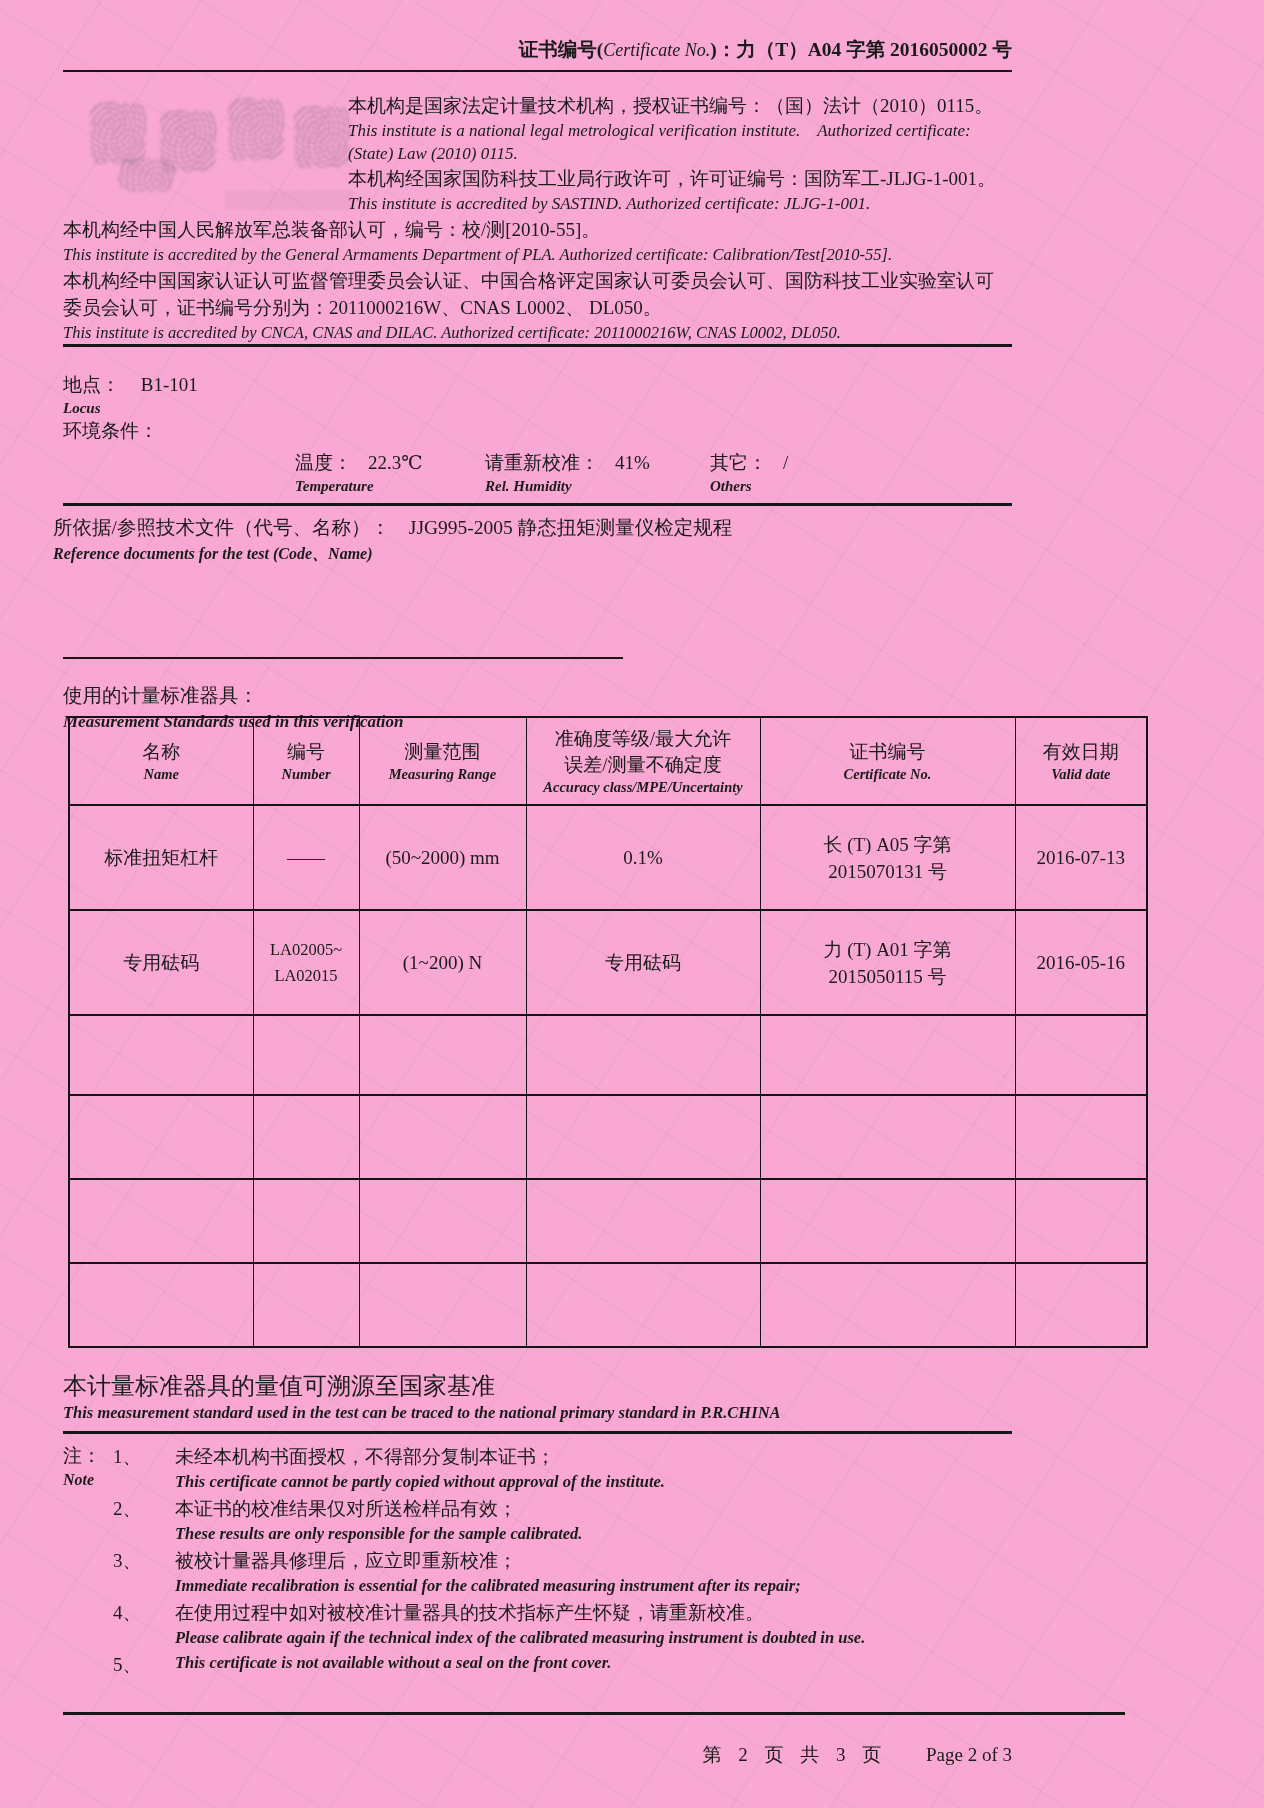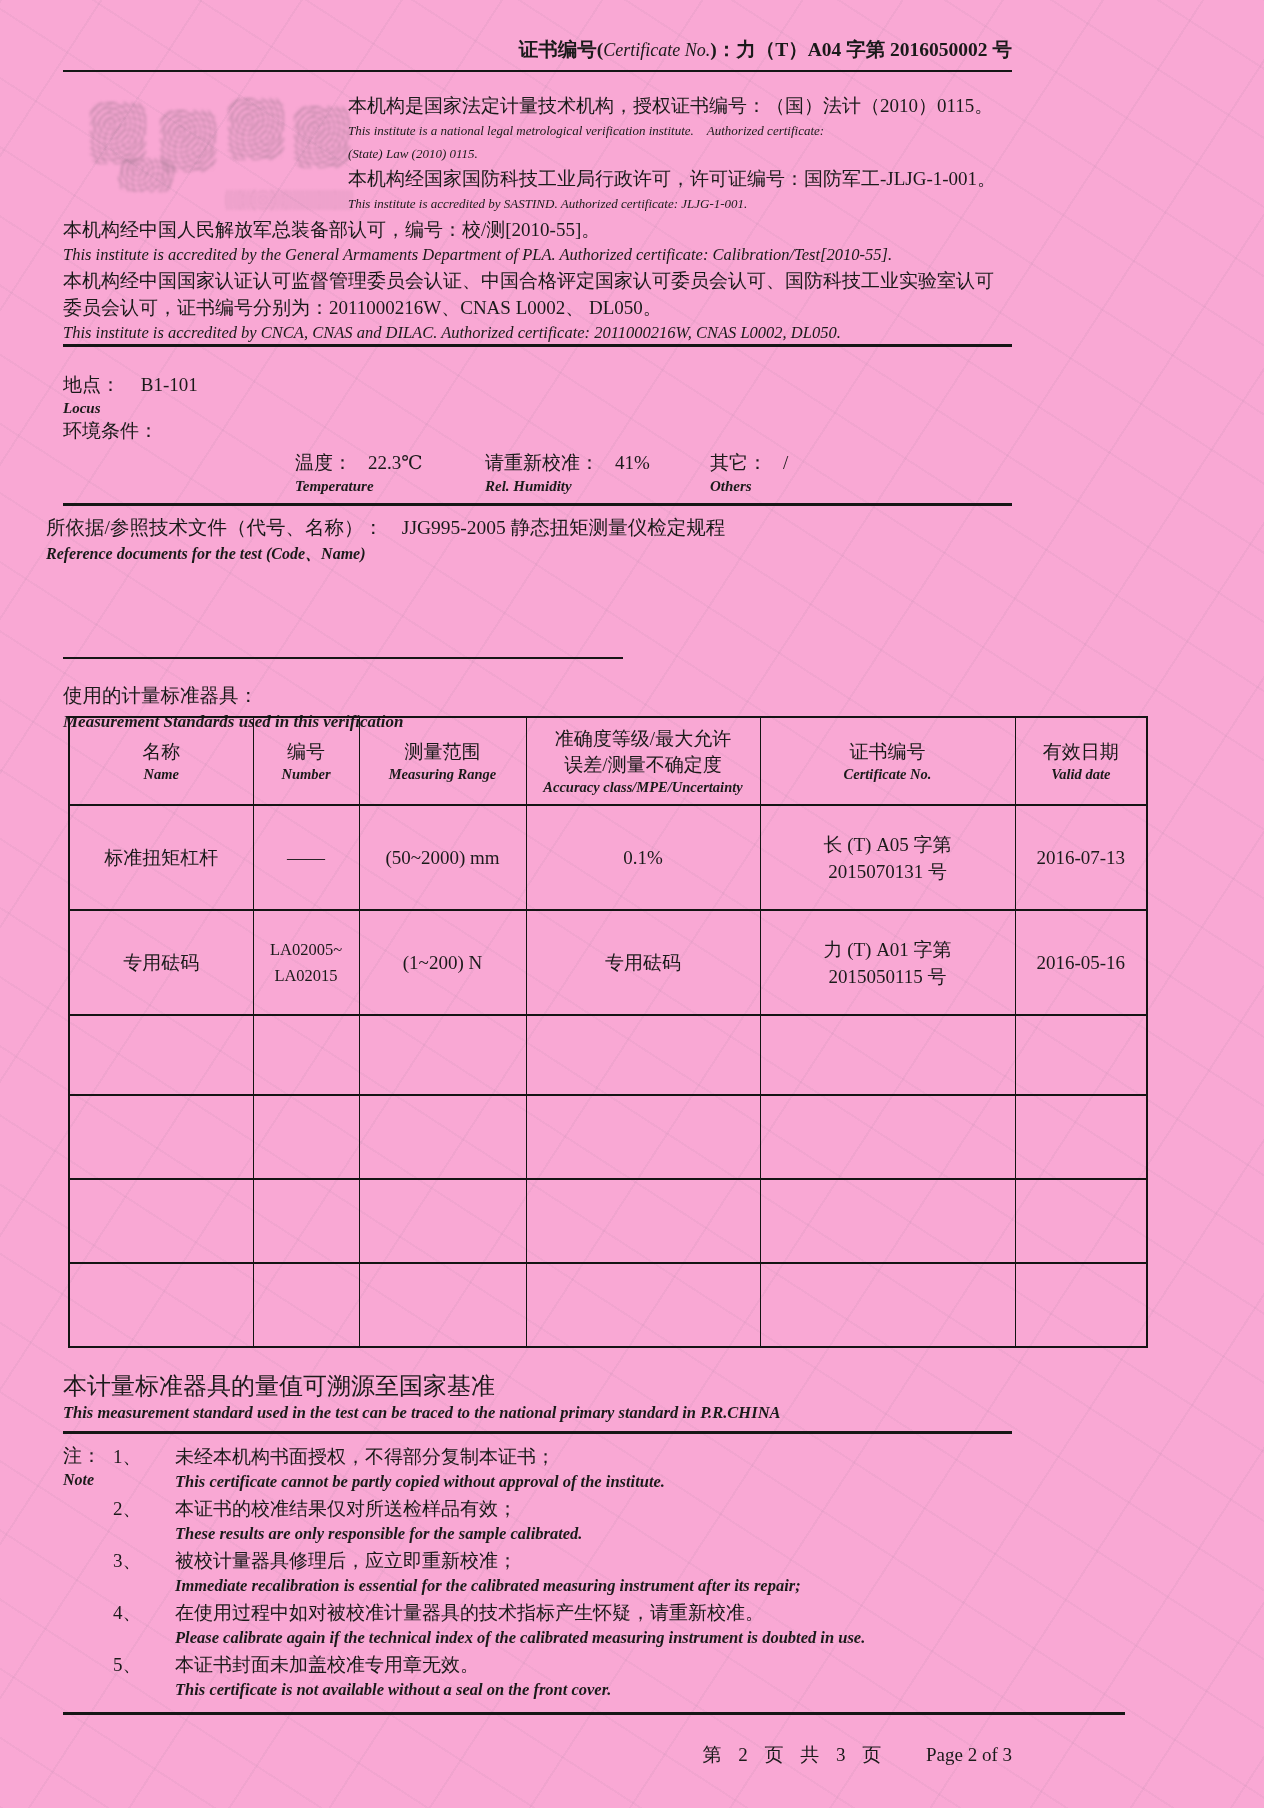--- a/index.html
+++ b/index.html
@@ -10,21 +10,21 @@
   }
   
   .page::before {
     content:""; position:absolute; inset:0; z-index:0; pointer-events:none;
     background-image:
       repeating-linear-gradient(123deg, rgba(100,100,118,0.06) 0px, rgba(100,100,118,0.06) 2px, transparent 2px, transparent 84px),
       repeating-linear-gradient(33deg, rgba(100,100,118,0.05) 0px, rgba(100,100,118,0.05) 2px, transparent 2px, transparent 58px);
   }
   .abs { position:absolute; z-index:1; }
   .cn { font-size:19px; line-height:27px; }
-  .en { font-style:italic; font-size:13px; line-height:23px; }
+  .en { font-style:italic; font-size:17px; line-height:23px; }
   .rule { position:absolute; z-index:1; background:#161616; left:63px; }
   .pre { white-space:pre-line; }
 
   .cert-line { top:36px; left:63px; width:949px; text-align:right; font-weight:700; font-size:19.5px; }
   .cert-line .en-part { font-weight:400; font-style:italic; font-size:18px; }
 
   
   .stamp { top:88px; left:78px; width:270px; height:122px; filter:blur(1.6px); opacity:.5; }
   .stamp .g {
     position:absolute; width:56px; height:62px; top:14px;
@@ -43,21 +43,21 @@
   .intro-b { top:216px; left:63px; width:958px; }
   .intro-b .en { line-height:24px; font-size:16.5px; }
 
   .loc-block { top:366px; left:63px; width:958px; }
   .lab-cn { font-size:19px; line-height:26px; }
   .lab-en { font-style:italic; font-weight:700; font-size:15px; line-height:20px; }
   .env-row { margin-left:232px; display:flex; }
   .env-g1 { width:190px; } .env-g2 { width:225px; } .env-g3 { width:160px; }
   .env-val { display:inline-block; margin-left:16px;margin-top:6px; }
 
-  .ref-block { top:514px; left:46px; width:958px; }
+  .ref-block { top:514px; left:53px; width:958px; }
   .ref-block .cn { font-size:19.5px; line-height:28px; }
   .ref-block .en { font-weight:700; font-size:16px; line-height:24px; }
 
   .std-head { top:682px; left:63px; }
   .std-head .cn { font-size:19.5px; line-height:28px; }
   .std-head .en { font-weight:700; font-size:17px; line-height:24px; }
 
   table.std { position:absolute; z-index:1; top:716px; left:68px; width:1078px;
     border-collapse:collapse; table-layout:fixed; }
   table.std th, table.std td {
@@ -284,21 +284,20 @@
       <div class="cn">被校计量器具修理后，应立即重新校准；</div>
       <div class="en">Immediate recalibration is essential for the calibrated measuring instrument after its repair;</div>
     </div>
     <div class="note-item">
       <span class="num">4、</span>
       <div class="cn">在使用过程中如对被校准计量器具的技术指标产生怀疑，请重新校准。</div>
       <div class="en">Please calibrate again if the technical index of the calibrated measuring instrument is doubted in use.</div>
     </div>
     <div class="note-item">
       <span class="num">5、</span>
-      <div class="cn">本证书封面未加盖校准专用章无效。</div>
       <div class="en">This certificate is not available without a seal on the front cover.</div>
     </div>
   </div>
 
   <div class="rule" style="top:1712px; width:1062px; height:3px;"></div>
 
   <div class="abs footer">
     <span class="cnpg">第 2 页 共 3 页</span>
     <span>Page 2 of 3</span>
   </div>

